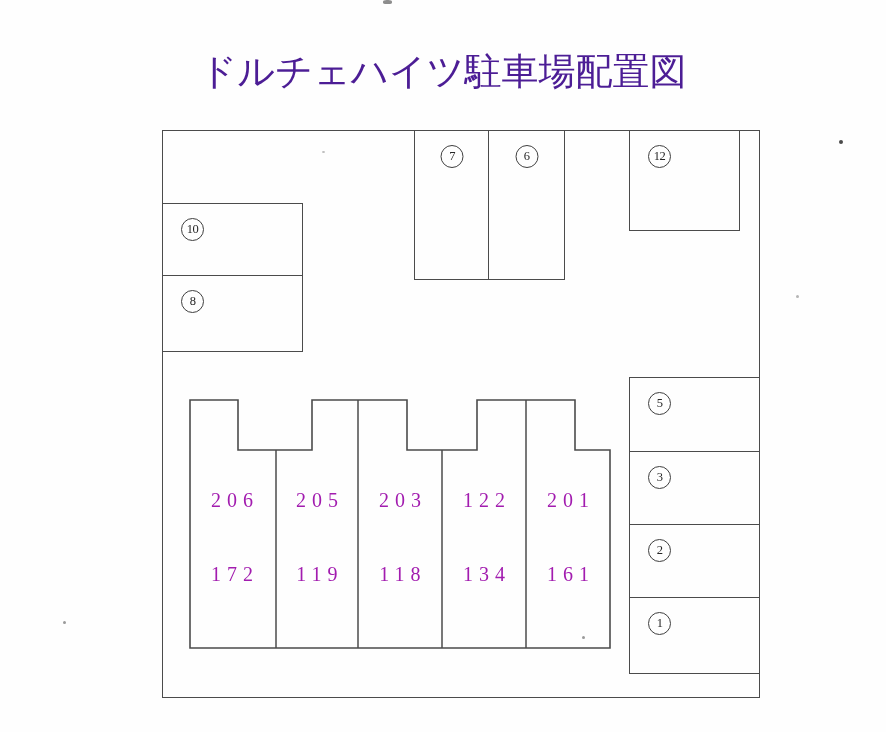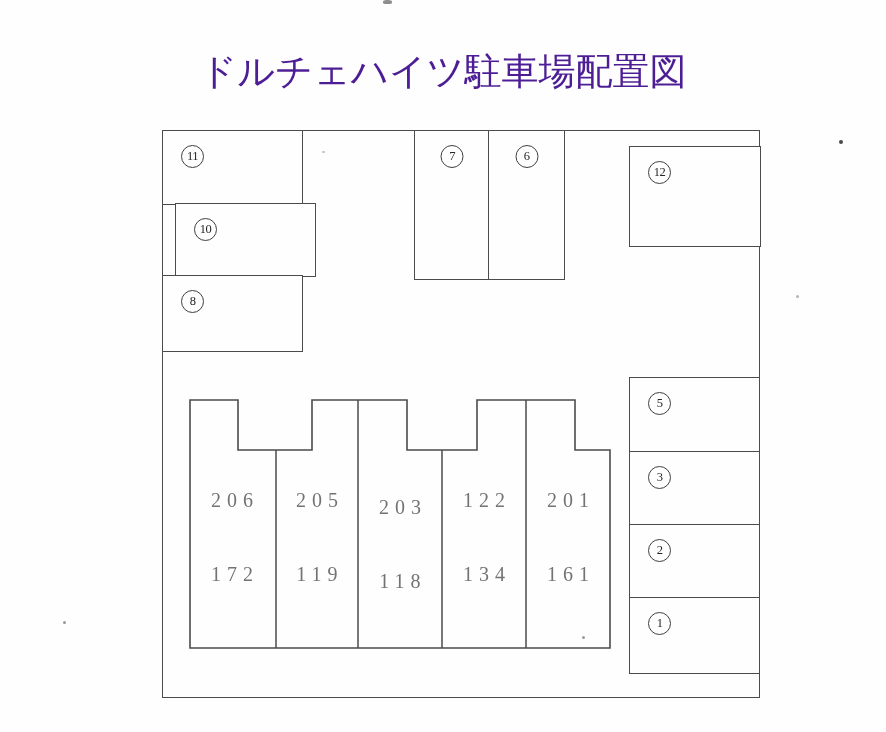--- a/index.html
+++ b/index.html
@@ -42,67 +42,64 @@
     border-radius:50%;
     box-sizing:border-box;
     display:flex;align-items:center;justify-content:center;
     font-size:12.5px;
     letter-spacing:-0.5px;
     color:#262626;
   }
   .space.center .cnum{left:50%;transform:translateX(-50%);}
   
   .s11{left:162px;top:130px;width:141px;height:75px;}
-  .s10{left:162px;top:203px;width:141px;height:74px;margin-left:13px;}
+  .s10{left:162px;top:203px;width:141px;height:74px;}
   .s8 {left:162px;top:275px;width:141px;height:77px;}
   
   .s7 {left:414px;top:130px;width:76px;height:150px;}
   .s6 {left:488px;top:130px;width:77px;height:150px;}
   
-  .s12{left:629px;top:130px;width:132px;height:101px;margin-top:16px;}
+  .s12{left:629px;top:130px;width:111px;height:101px;}
   
   .s5 {left:629px;top:377px;width:131px;height:76px;}
   .s3 {left:629px;top:451px;width:131px;height:75px;}
   .s2 {left:629px;top:524px;width:131px;height:75px;}
   .s1 {left:629px;top:597px;width:131px;height:77px;}
   .building-svg{
     position:absolute;left:0;top:0;width:886px;height:732px;
   }
   .unit-label{
     position:absolute;
     width:90px;
     text-align:center;
     font-size:20px;
     letter-spacing:6px;
     text-indent:6px;
-    color:#737373;
+    color:#a21caf;
     white-space:nowrap;
   }
-  .u0{left:187px;} .u1{left:272px;} .u2{left:355px;margin-top:7px;} .u3{left:439px;} .u4{left:523px;}
+  .u0{left:187px;} .u1{left:272px;} .u2{left:355px;} .u3{left:439px;} .u4{left:523px;}
   .row-upper{top:489px;} .row-lower{top:563px;}
   .speck{position:absolute;border-radius:50%;}
   .k1{left:383px;top:0;width:9px;height:4px;background:#8d8d8d;border-radius:40%;}
   .k2{left:839px;top:140px;width:4px;height:4px;background:#4a4a4a;}
   .k3{left:796px;top:295px;width:3px;height:3px;background:#b5b5b5;}
   .k4{left:582px;top:636px;width:3px;height:3px;background:#9a9a9a;}
   .k5{left:63px;top:621px;width:3px;height:3px;background:#9a9a9a;}
   .k6{left:322px;top:151px;width:3px;height:2px;background:#bdbdbd;}
 </style>
 </head>
 <body>
 
 <div class="page">
 
   <h1 class="title">ドルチェハイツ駐車場配置図</h1>
 
   <div class="boundary"></div>
 
-  <div class="space s11">
-    <span class="cnum">11</span>
-  </div>
   <div class="space s10">
     <span class="cnum">10</span>
   </div>
   <div class="space s8">
     <span class="cnum">8</span>
   </div>
 
   <div class="space s7 center">
     <span class="cnum">7</span>
   </div>

